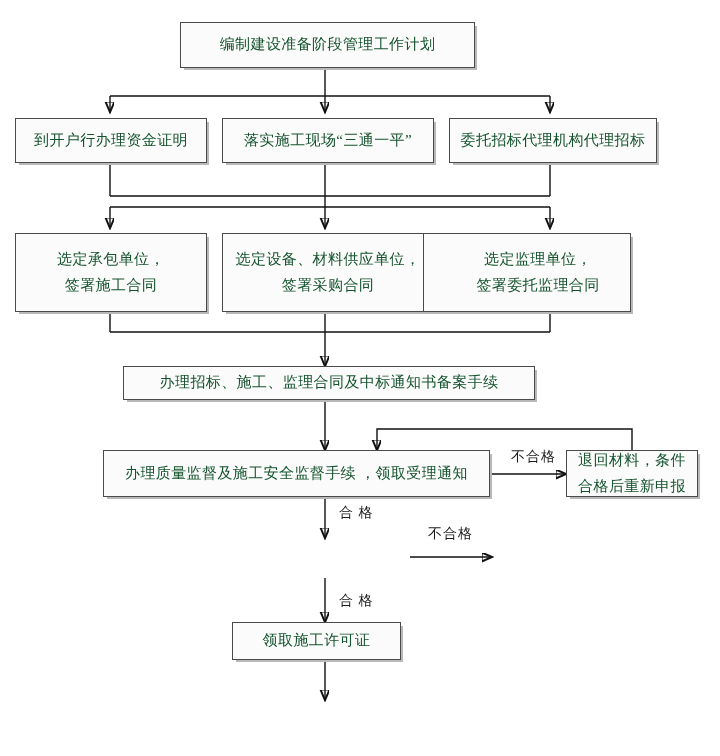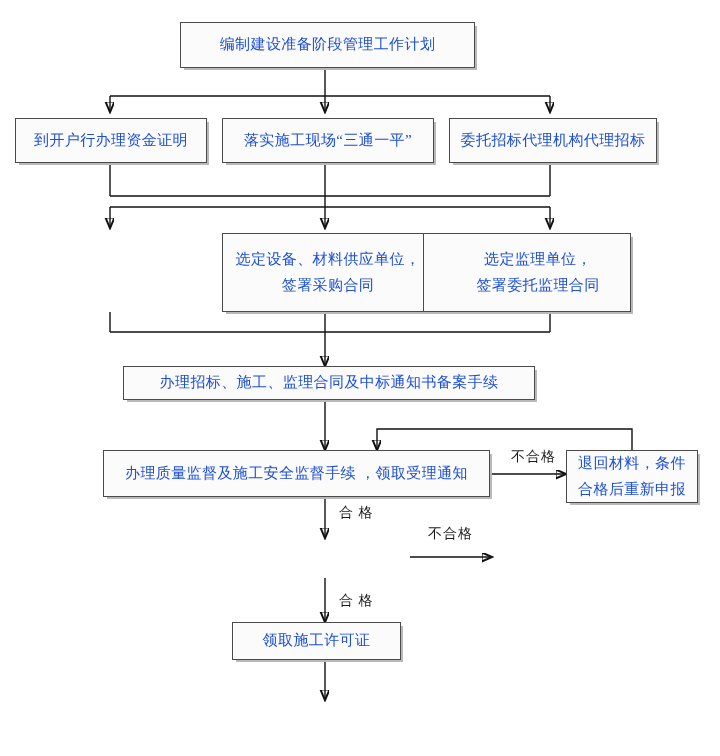--- a/index.html
+++ b/index.html
@@ -22,21 +22,21 @@
     position: absolute;
     box-sizing: border-box;
     background: #fbfbfb;
     border: 1px solid #4a4a4a;
     box-shadow: 3px 3px 0 -1px #b9b9b9;
     display: flex;
     flex-direction: column;
     align-items: center;
     justify-content: center;
     text-align: center;
-    color: #1d4ed8;
+    color: #14532d;
     font-size: 15px;
     line-height: 1.05;
     letter-spacing: 0.4px;
     padding: 2px 6px;
   }
   .node .ln {
     display: block;
     white-space: nowrap;
   }
   .node.two-line .ln { margin: 5px 0; }
@@ -124,40 +124,44 @@
   </div>
 
   <div class="node" style="left:222px; top:118px; width:212px; height:45px;">
     <span class="ln">落实施工现场“三通一平”</span>
   </div>
 
   <div class="node" style="left:449px; top:118px; width:208px; height:45px;">
     <span class="ln">委托招标代理机构代理招标</span>
   </div>
 
+  <div class="node two-line" style="left:15px; top:233px; width:192px; height:79px;">
+    <span class="ln">选定承包单位，</span>
+    <span class="ln">签署施工合同</span>
+  </div>
 
   <div class="node two-line" style="left:222px; top:233px; width:212px; height:79px;">
     <span class="ln">选定设备、材料供应单位，</span>
     <span class="ln">签署采购合同</span>
   </div>
 
   <div class="node two-line" style="left:423px; top:233px; width:208px; height:79px;padding-left:28px;">
     <span class="ln">选定监理单位，</span>
     <span class="ln">签署委托监理合同</span>
   </div>
 
   <div class="node" style="left:123px; top:366px; width:412px; height:34px;">
     <span class="ln">办理招标、施工、监理合同及中标通知书备案手续</span>
   </div>
 
   <div class="node" style="left:103px; top:450px; width:387px; height:47px;">
     <span class="ln">办理质量监督及施工安全监督手续 ，领取受理通知</span>
   </div>
 
-  <div class="node two-line" style="left:566px; top:450px; width:132px; height:53px;">
+  <div class="node two-line" style="left:566px; top:450px; width:132px; height:47px;">
     <span class="ln">退回材料，条件</span>
     <span class="ln">合格后重新申报</span>
   </div>
 
   <div class="edge-label" style="left:511px; top:448px;">不合格</div>
 
   <div class="edge-label" style="left:339px; top:504px;">合 格</div>
 
 
 

